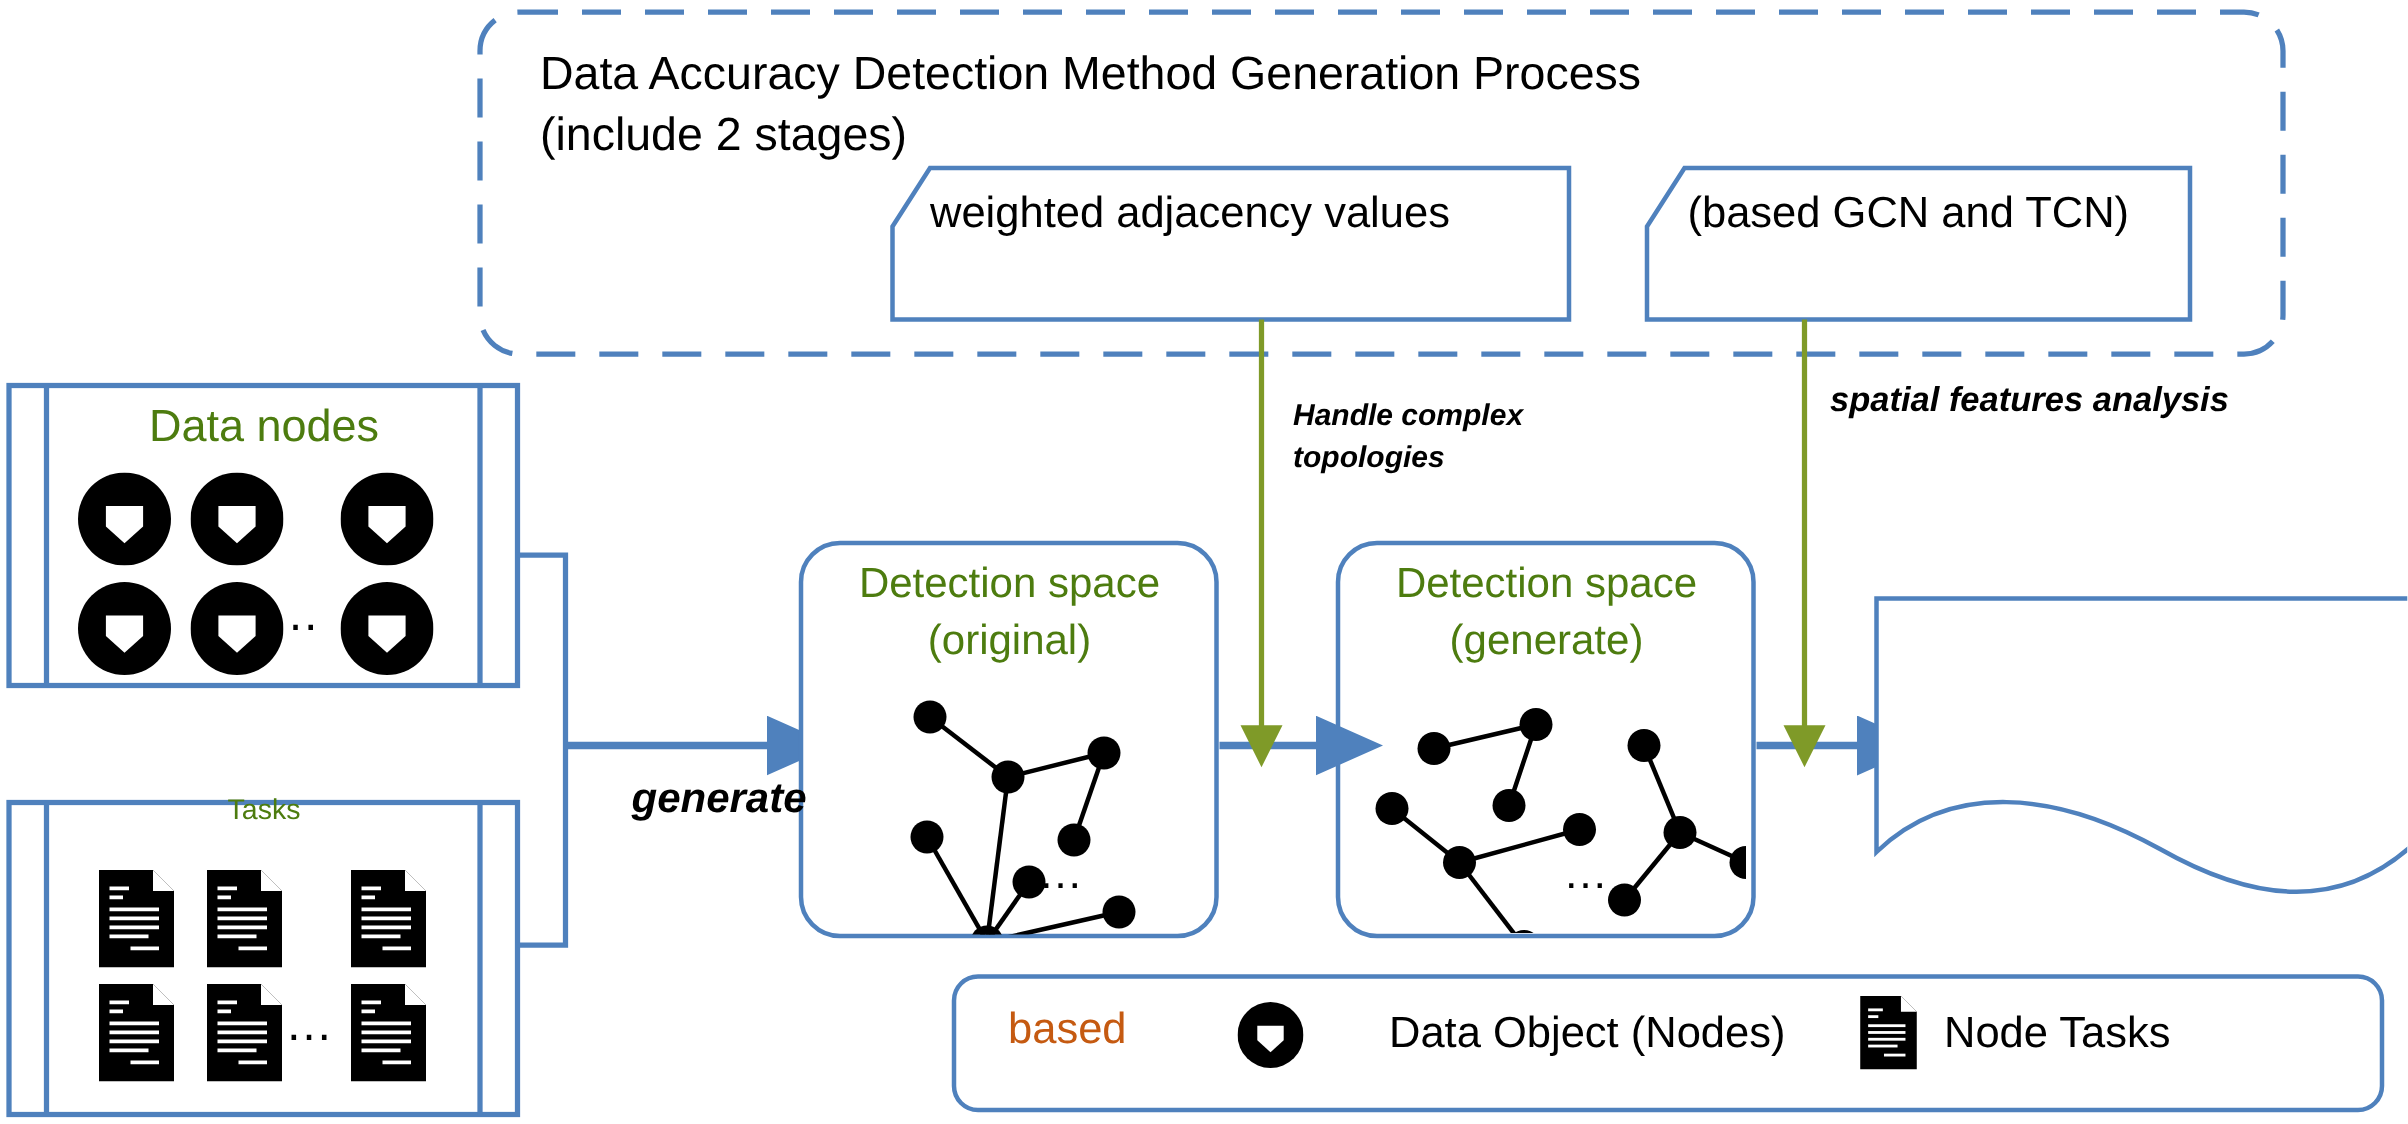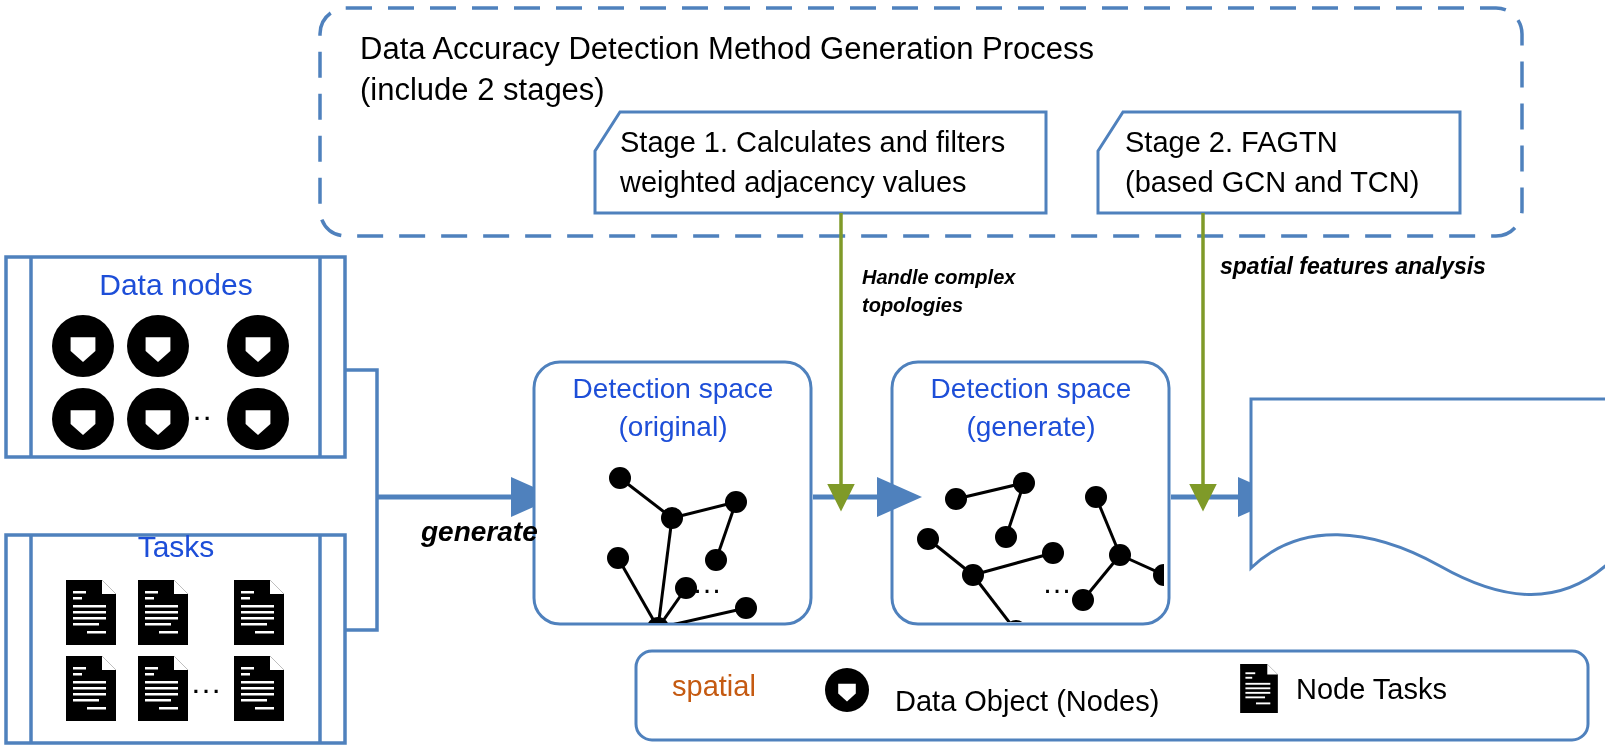--- a/index.html
+++ b/index.html
@@ -3,21 +3,21 @@
 <meta charset="utf-8">
 <style>
   html,body{margin:0;padding:0;background:#ffffff;}
   body{font-family:"Liberation Sans", sans-serif;}
   #stage{position:relative;width:1605px;height:749px;overflow:hidden;background:#fff;}
   .abs{position:absolute;}
   svg{display:block;}
   #vec{position:absolute;left:0;top:0;width:1605px;height:749px;pointer-events:none;}
   .txt{position:absolute;box-sizing:border-box;}
   .red{color:#000000;}
-  .purple{color:#1d4ed8;}
+  .purple{color:#4d7c0f;}
   .orange{color:#C55A11;}
   .black{color:#000000;}
   .ital{font-style:italic;font-weight:bold;}
   .ctr{text-align:center;}
   .lft{text-align:left;}
 </style>
 </head>
 <body>
 
 <div id="stage">
@@ -144,26 +144,24 @@
       <rect x="636" y="651" width="952" height="89" rx="16" ry="16" fill="#ffffff" stroke="#4F81BD" stroke-width="3"></rect>
     </g>
   </svg>
 
   <div class="txt ctr lft" style="left:360px;top:28px;width:820px;font-size:31px;line-height:1.33;">
     <div class="red">Data Accuracy Detection Method Generation Process</div>
     <div class="red">(include 2 stages)</div>
   </div>
 
   <div class="txt lft" style="left:620px;top:122px;width:420px;font-size:29px;line-height:1.38;">
-    <div class="red">Stage 1. Calculates and filters</div>
     <div class="red">weighted adjacency values</div>
   </div>
 
   <div class="txt lft" style="left:1125px;top:122px;width:340px;font-size:29px;line-height:1.38;">
-    <div class="red">Stage 2. FAGTN</div>
     <div class="red">(based GCN and TCN)</div>
   </div>
 
   <div class="txt lft ital" style="left:862px;top:263px;width:200px;font-size:20px;line-height:1.42;">
     <div class="black">Handle complex</div>
     <div class="black">topologies</div>
   </div>
 
   <div class="txt lft ital" style="left:1220px;top:250px;width:320px;font-size:23px;line-height:1.42;">
     <div class="black">spatial features analysis</div>
@@ -206,21 +204,21 @@
       </div>
     <div class="abs" style="left:175px;top:73px;">
         <svg width="62" height="62" viewBox="0 0 100 100">
           <circle cx="50" cy="50" r="50" fill="#000000"></circle>
           <path d="M30,36 L70,36 L70,58 L50,76 L30,58 Z" fill="#ffffff"></path>
         </svg>
       </div>
     <div class="abs" style="left:129px;top:76px;font-size:32px;letter-spacing:3px;color:#000;">…</div>
   </div>
 
-  <div class="txt ctr" style="left:35px;top:530px;width:282px;font-size:30px;">
+  <div class="txt ctr" style="left:35px;top:530px;width:282px;font-size:19px;">
     <span class="purple">Tasks</span>
   </div>
 
   <div class="abs" style="left:66px;top:580px;width:250px;height:140px;">
     <div class="abs" style="left:0px;top:0px;">
         <svg width="50" height="65" viewBox="0 0 100 130">
           <path d="M0,0 L72,0 L100,28 L100,130 L0,130 Z" fill="#000000"></path>
           <path d="M72,0 L100,28 L72,28 Z" fill="#ffffff"></path>
           <rect x="14" y="22" width="26" height="5" fill="#ffffff"></rect>
           <rect x="14" y="34" width="18" height="5" fill="#ffffff"></rect>
@@ -310,29 +308,29 @@
   <div class="abs" style="left:692px;top:566px;font-size:30px;letter-spacing:3px;color:#000;">…</div>
 
   <div class="txt ctr" style="left:898px;top:370px;width:266px;font-size:28px;line-height:1.35;">
     <div class="purple">Detection space</div>
     <div class="purple">(generate)</div>
   </div>
   <div class="abs" style="left:1042px;top:566px;font-size:30px;letter-spacing:3px;color:#000;">…</div>
 
 
   <div class="abs" style="left:672px;top:670px;width:80px;">
-    <span class="orange" style="font-size:29px;">spatial</span>
+    <span class="orange" style="font-size:29px;">based</span>
   </div>
   <div class="abs" style="left:825px;top:668px;">
       <svg width="44" height="44" viewBox="0 0 100 100">
         <circle cx="50" cy="50" r="50" fill="#000000"></circle>
         <path d="M30,36 L70,36 L70,58 L50,76 L30,58 Z" fill="#ffffff"></path>
       </svg>
     </div>
-  <div class="abs" style="left:895px;top:673px;margin-top:12px;">
+  <div class="abs" style="left:926px;top:673px;">
     <span class="black" style="font-size:29px;">Data Object (Nodes)</span>
   </div>
   <div class="abs" style="left:1240px;top:664px;">
       <svg width="38" height="49" viewBox="0 0 100 130">
         <path d="M0,0 L72,0 L100,28 L100,130 L0,130 Z" fill="#000000"></path>
         <path d="M72,0 L100,28 L72,28 Z" fill="#ffffff"></path>
         <rect x="14" y="22" width="26" height="5" fill="#ffffff"></rect>
         <rect x="14" y="34" width="18" height="5" fill="#ffffff"></rect>
         <rect x="14" y="50" width="66" height="5" fill="#ffffff"></rect>
         <rect x="14" y="62" width="66" height="5" fill="#ffffff"></rect>

